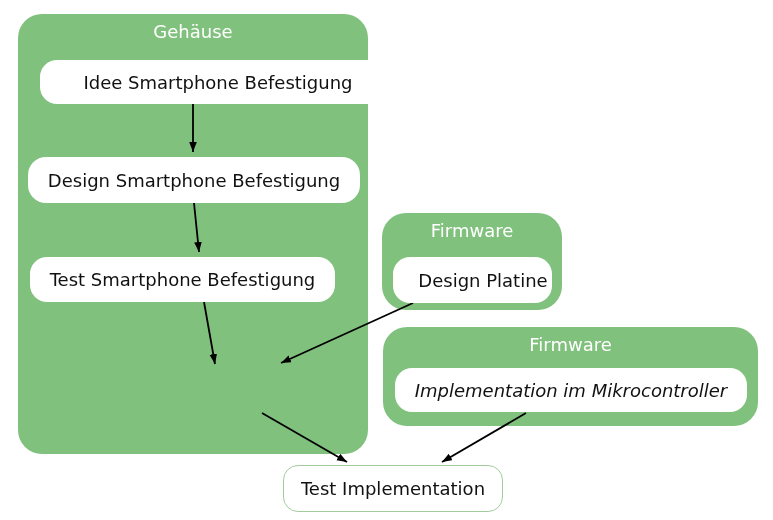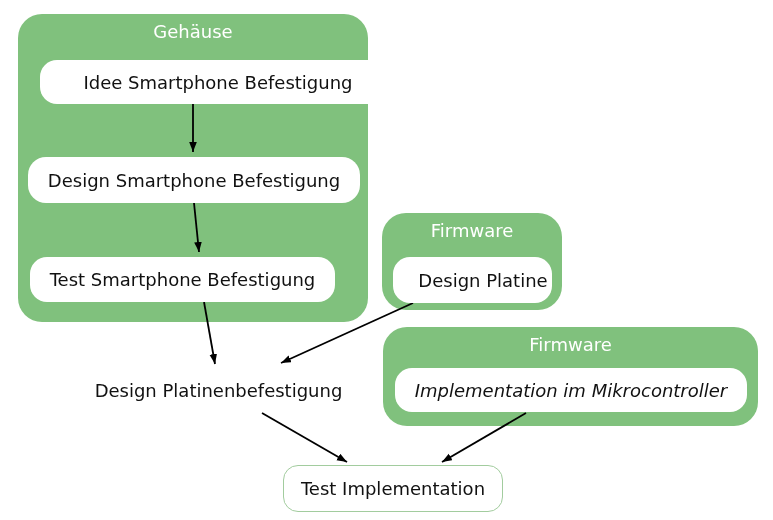--- a/index.html
+++ b/index.html
@@ -58,21 +58,21 @@
     stroke:var(--edge);
     stroke-width:1.8;
   }
   .arrowhead{fill:var(--edge);}
 </style>
 </head>
 <body>
 
 <div class="canvas">
 
-  <div class="cluster" style="left:18px;top:14px;width:350px;height:308px;padding-left:28px;">
+  <div class="cluster" style="left:18px;top:14px;width:350px;height:440px;padding-left:28px;">
     <div class="cluster-label">Gehäuse</div>
   </div>
 
   <div class="cluster" style="left:382px;top:213px;width:180px;height:97px;">
     <div class="cluster-label">Firmware</div>
   </div>
 
   <div class="cluster" style="left:383px;top:327px;width:375px;height:99px;">
     <div class="cluster-label">Firmware</div>
   </div>
@@ -90,21 +90,20 @@
     <line x1="262" y1="413" x2="347" y2="462" marker-end="url(#arrow)"></line>
     <line x1="526" y1="413" x2="442" y2="462" marker-end="url(#arrow)"></line>
   </svg>
 
   <div class="node" style="left:40px;top:60px;width:356px;height:44px;">Idee Smartphone Befestigung</div>
 
   <div class="node" style="left:28px;top:157px;width:332px;height:46px;border-radius:18px;">Design Smartphone Befestigung</div>
 
   <div class="node" style="left:30px;top:257px;width:305px;height:45px;">Test Smartphone Befestigung</div>
 
-  <div class="node" style="left:77px;top:369px;width:283px;height:43px;">Design Platinenbefestigung</div>
 
   <div class="node" style="left:393px;top:257px;width:159px;height:46px;padding-left:21px;">Design Platine</div>
 
   <div class="node" style="left:395px;top:368px;width:352px;height:44px;font-style:italic;">Implementation im Mikrocontroller</div>
 
   <div class="node outlined" style="left:283px;top:465px;width:220px;height:47px;">Test Implementation</div>
 
 </div>
 
 </body></html>

